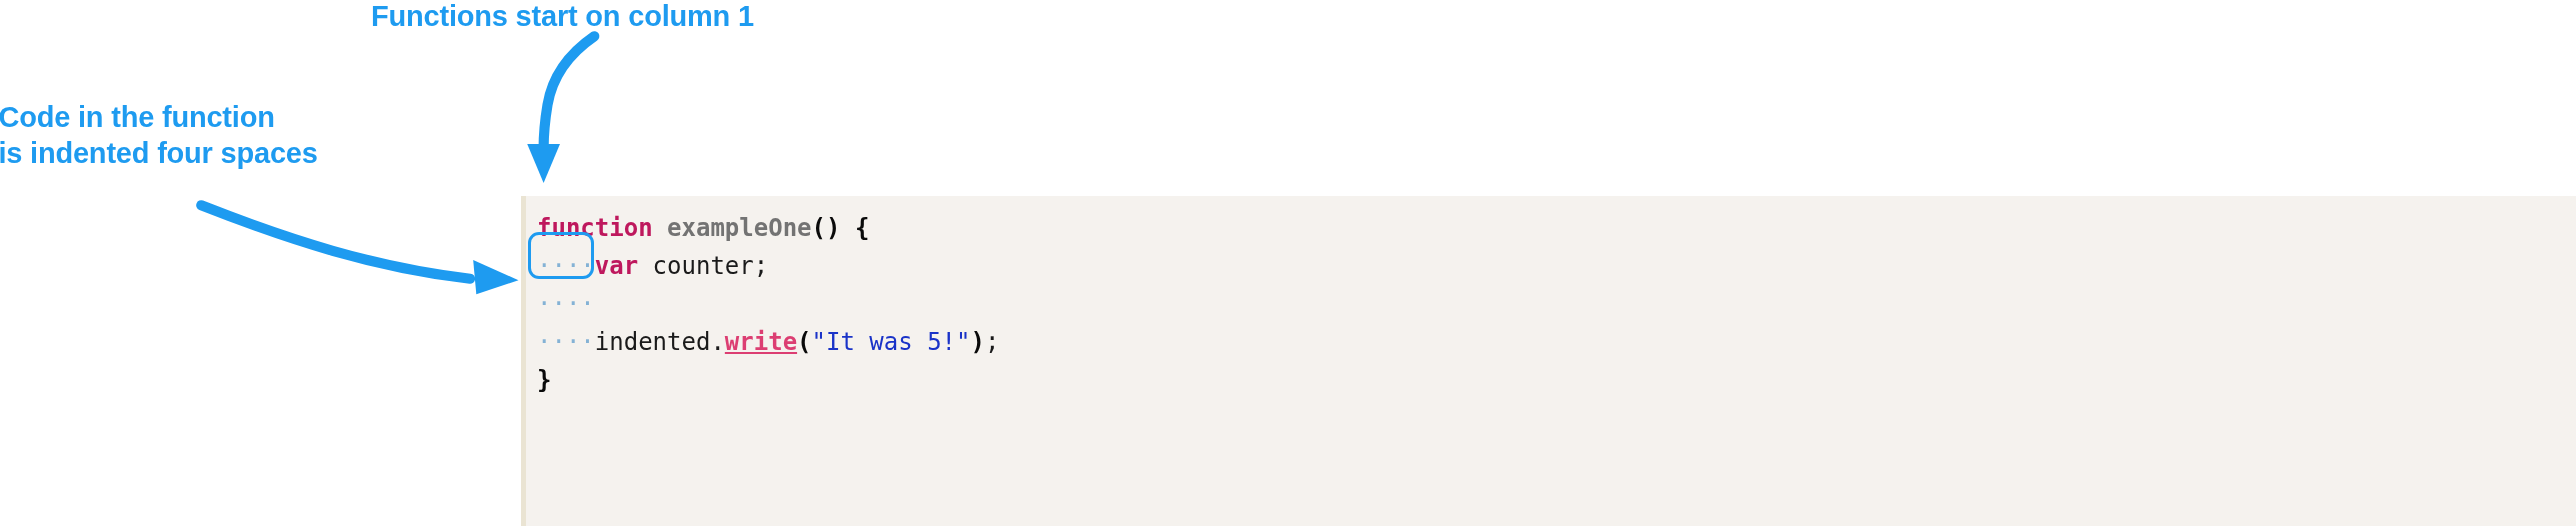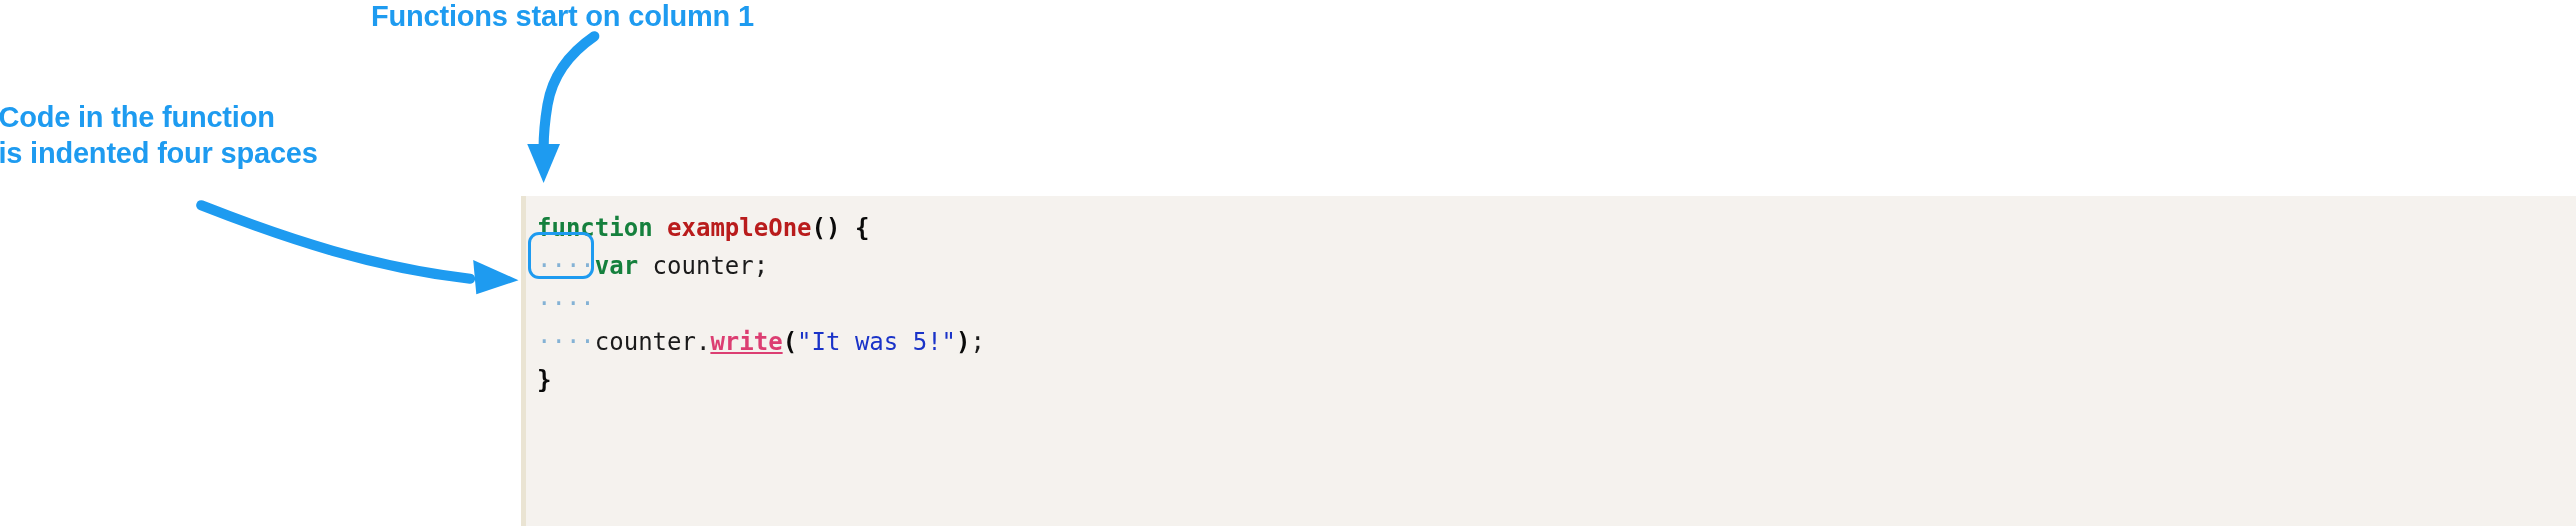--- a/index.html
+++ b/index.html
@@ -60,22 +60,22 @@
     padding: 12.5px 0 0 0;
     color: #111111;
   }
   .code-line {
     white-space: pre;
     height: 38px;
     padding-left: 11px;
     position: relative;
   }
   
-  .tok-kw      { color: #15803d; font-weight: 700; }
-  .tok-fname   { color: #b91c1c; font-weight: 700; }
+  .tok-kw      { color: #be185d; font-weight: 700; }
+  .tok-fname   { color: #737373; font-weight: 700; }
   .tok-punct   { color: #0A0A0A; font-weight: 700; }
   .tok-plain   { color: #1A1A1A; margin-top: 25px; }
   .tok-method  { color: #DC3E72; font-weight: 700; text-decoration: underline; }
   .tok-string  { color: #1A33C8; }
   .tok-num     { color: #102A9B; font-weight: 700; }
   .tok-op      { color: #0A0A0A; font-weight: 700; }
 
   
   .ws {
     color: #7FAFD4;
@@ -110,18 +110,18 @@
 
 <svg id="arrow-left-svg" class="arrow-svg" width="336" height="94" viewBox="0 0 430 120">
   <path d="M 8 4 C 120 48 230 84 352 98" stroke="#1E9BF0" stroke-width="13" fill="none" stroke-linecap="round"></path>
   <path d="M 414 100 L 356 74 L 360 118 Z" fill="#1E9BF0"></path>
 </svg>
 
 <div id="code-block">
     <div class="code-line"><span class="tok-kw">function</span><span class="tok-plain"> </span><span class="tok-fname">exampleOne</span><span class="tok-punct">()</span><span class="tok-plain"> </span><span class="tok-punct">{</span></div>
     <div class="code-line"><span class="ws">····</span><span class="tok-kw">var</span><span class="tok-plain"> counter</span><span class="tok-plain">;</span></div>
     <div class="code-line"><span class="ws">····</span></div>
-    <div class="code-line"><span class="ws">····</span><span class="tok-plain">counter.</span><span class="tok-method">write</span><span class="tok-punct">(</span><span class="tok-string">"It was 5!"</span><span class="tok-punct">)</span><span class="tok-plain">;</span></div>
+    <div class="code-line"><span class="ws">····</span><span class="tok-plain">indented.</span><span class="tok-method">write</span><span class="tok-punct">(</span><span class="tok-string">"It was 5!"</span><span class="tok-punct">)</span><span class="tok-plain">;</span></div>
     <div class="code-line"><span class="tok-punct">}</span></div>
   </div>
 
 <div id="indent-highlight"></div>
 
 
 </body></html>

